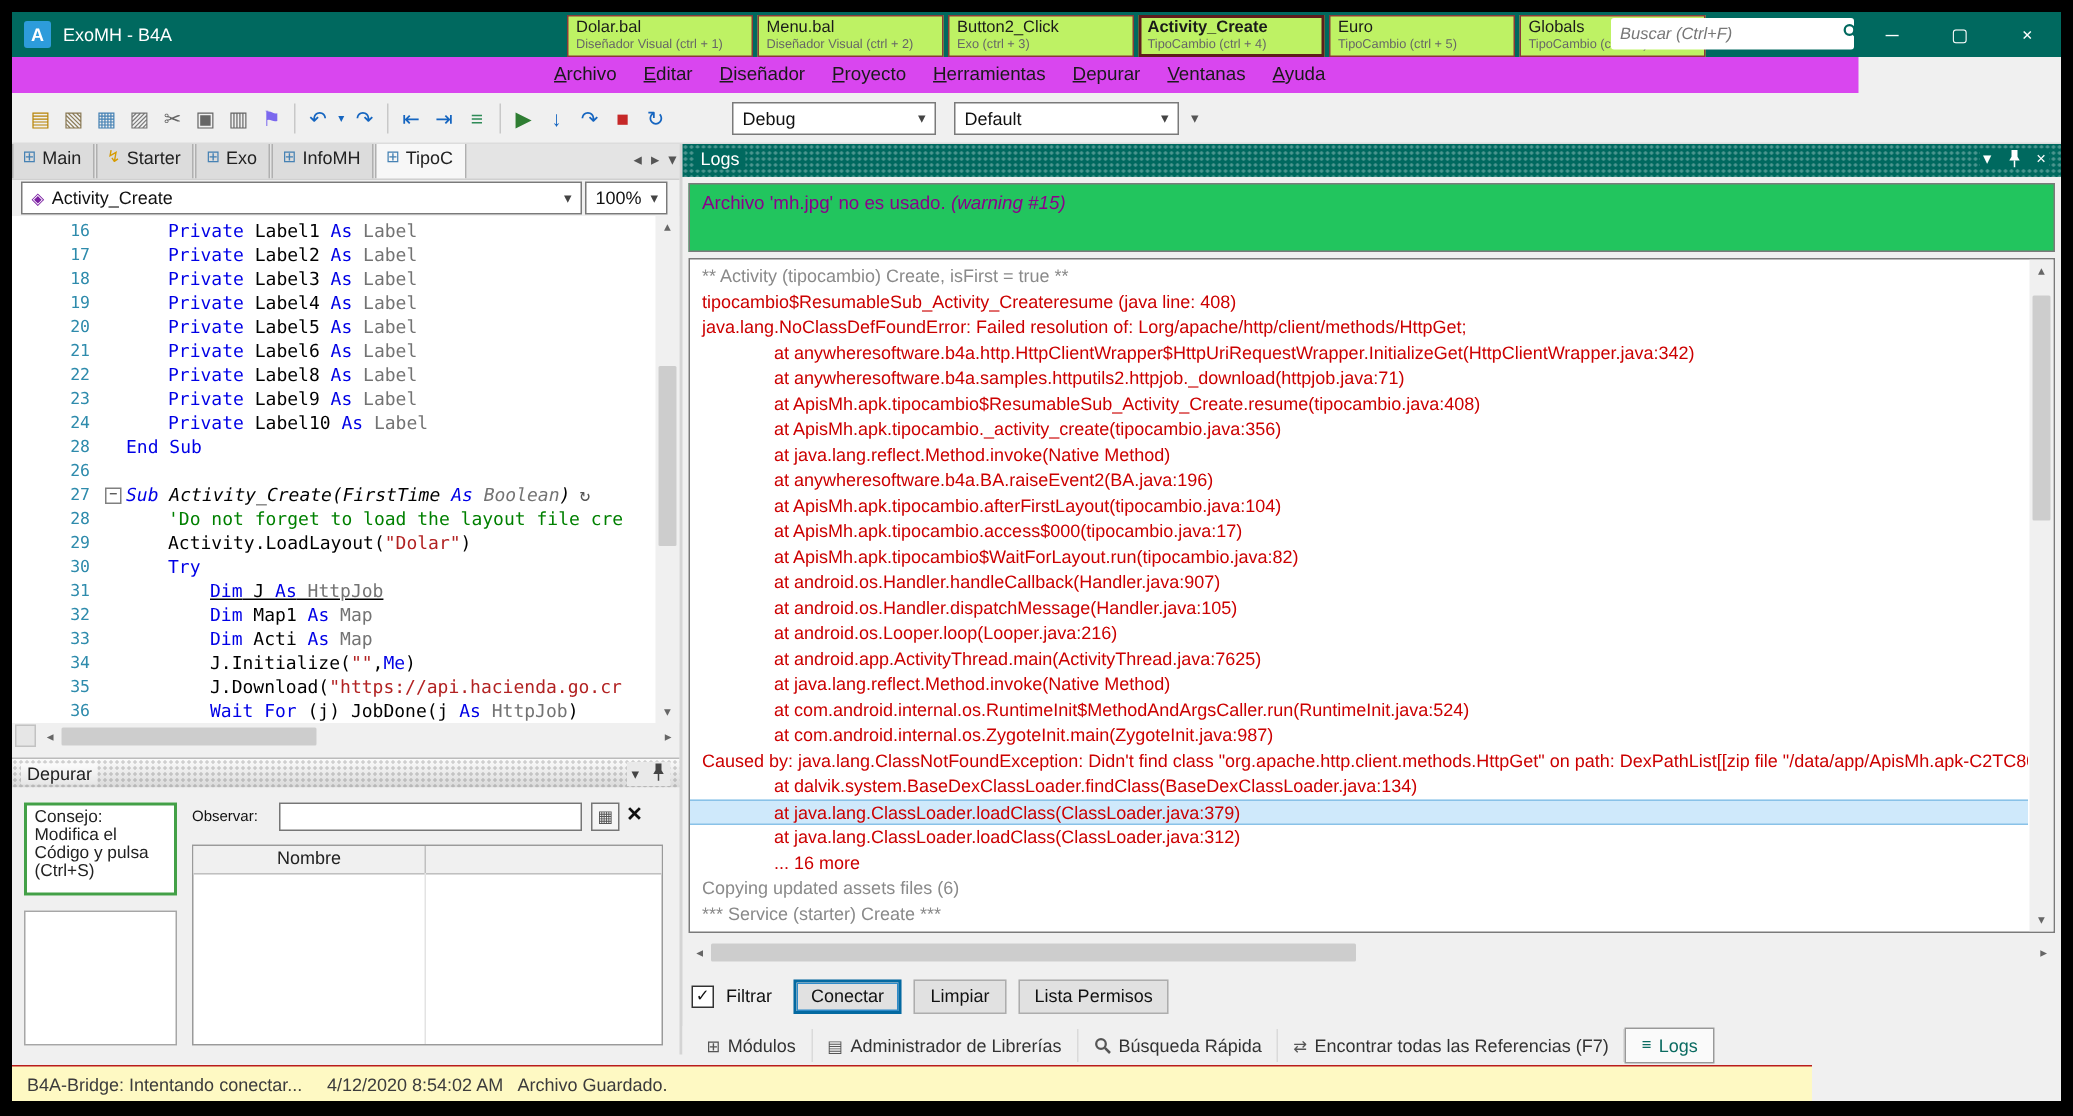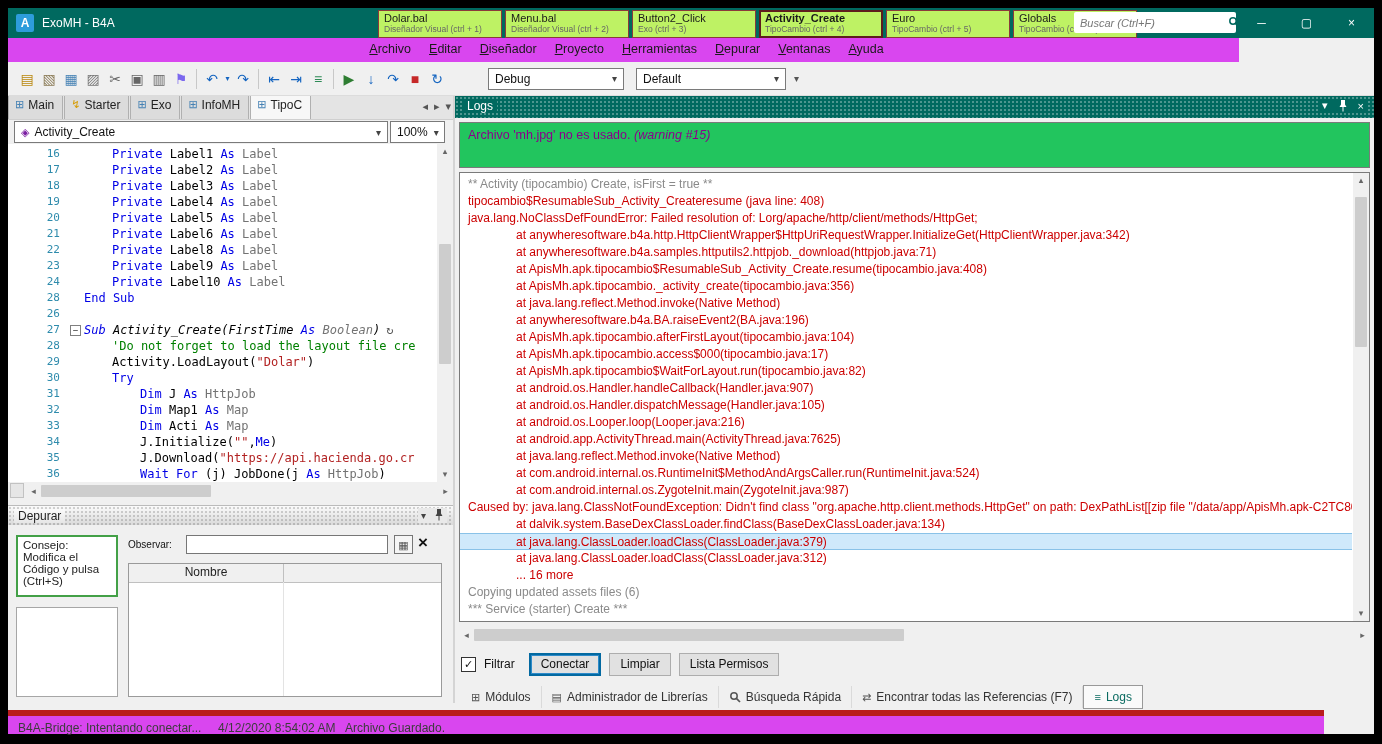--- a/index.html
+++ b/index.html
@@ -135,21 +135,21 @@
   .btn{height:23px;padding:0 10px;background:#e1e1e1;border:1px solid #adadad;font-size:12px;color:#111;
        font-family:"Liberation Sans",sans-serif;cursor:default;}
   .btn.focused{border:2px solid #0369a1;box-shadow:inset 0 0 0 1px #2d8ac9;}
 
   
   .bottom-bar{position:absolute;left:447px;top:676px;width:919px;height:26px;background:#f0f0f0;display:flex;align-items:center;padding-left:6px;box-sizing:border-box;}
   .btab{display:flex;align-items:center;gap:5px;padding:4px 10px;font-size:12px;color:#333;border-right:1px solid #dadada;cursor:default;}
   .btab .btic{color:#555;font-size:11px;display:inline-flex;align-items:center;}
   .btab.active{background:#fafafa;border:1px solid #999;color:#0b6b61;}
   .btab.active .btic{color:#0b6b61;}
-  .status-bar{position:absolute;left:0;top:702px;width:1316px;height:24px;background:#d946ef;border-top:6px solid #b91c1c;box-sizing:border-box;}
+  .status-bar{position:absolute;left:0;top:702px;width:1200px;height:24px;background:#fef9c3;border-top:1px solid #b91c1c;box-sizing:border-box;}
   .status-bar span{position:absolute;top:5px;font-size:12px;color:#3c3c3c;}
   #st-left{left:10px;} #st-time{left:210px;} #st-saved{left:337px;}
 </style>
 </head>
 <body>
 
 <div class="window">
 
   <div class="titlebar">
     <div class="appicon">A</div>
@@ -351,21 +351,21 @@
             <span class="ct" style="padding-left: 28px;"><span class="seg-p">Activity.LoadLayout(</span><span class="seg-s">"Dolar"</span><span class="seg-p">)</span></span>
           </div>
           <div class="code-row">
             <span class="gut">30</span>
             <span class="fold"></span>
             <span class="ct" style="padding-left: 28px;"><span class="seg-k">Try</span></span>
           </div>
           <div class="code-row">
             <span class="gut">31</span>
             <span class="fold"></span>
-            <span class="ct" style="padding-left: 56px;"><span class="seg-k">Dim</span><span class="seg-p"> J </span><span class="seg-k">As</span><span class="seg-t"> HttpJob</span></span>
+            <span class="ct" style="padding-left: 56px; text-decoration: underline;"><span class="seg-k">Dim</span><span class="seg-p"> J </span><span class="seg-k">As</span><span class="seg-t"> HttpJob</span></span>
           </div>
           <div class="code-row">
             <span class="gut">32</span>
             <span class="fold"></span>
             <span class="ct" style="padding-left: 56px;"><span class="seg-k">Dim</span><span class="seg-p"> Map1 </span><span class="seg-k">As</span><span class="seg-t"> Map</span></span>
           </div>
           <div class="code-row">
             <span class="gut">33</span>
             <span class="fold"></span>
             <span class="ct" style="padding-left: 56px;"><span class="seg-k">Dim</span><span class="seg-p"> Acti </span><span class="seg-k">As</span><span class="seg-t"> Map</span></span>

